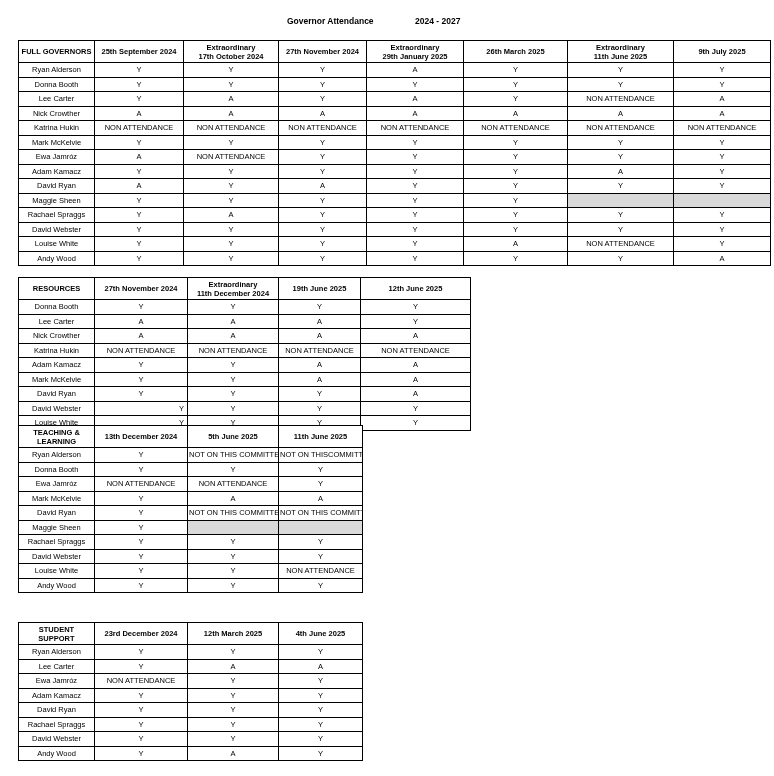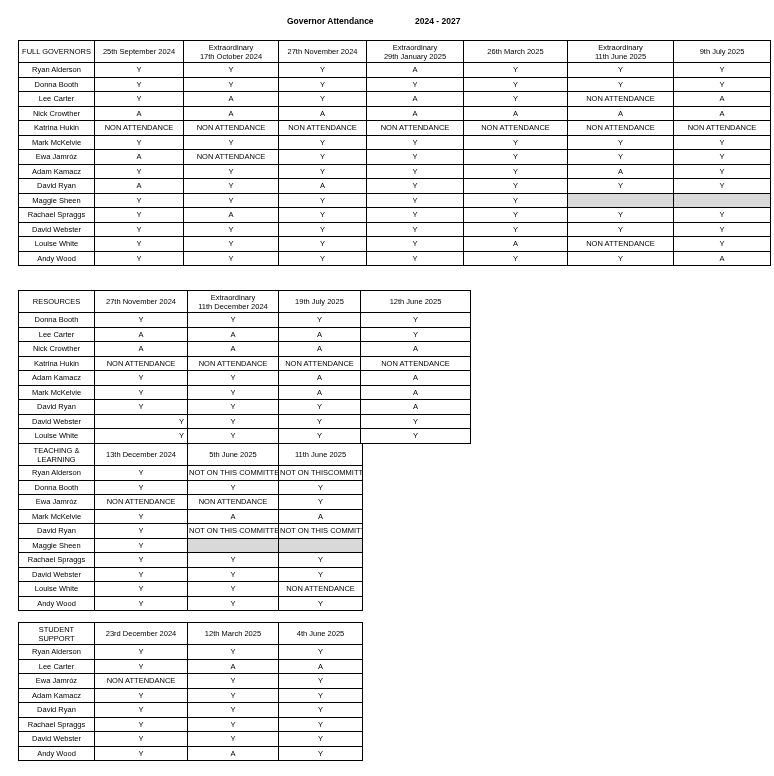--- a/index.html
+++ b/index.html
@@ -36,21 +36,21 @@
   table.att th, table.att td {
     border: 1px solid #000000;
     font-size: 7.5px;
     text-align: center;
     vertical-align: middle;
     padding: 0 1px;
     overflow: hidden;
     white-space: nowrap;
   }
   table.att th {
-    font-weight: 400;
+    font-weight: 700;
     height: 21px;
     white-space: pre-line;
     line-height: 9px;
     text-align: center;
   }
   table.att td {
     height: 13.5px;
     font-weight: 400;
   }
   table.att td.shaded {
@@ -232,35 +232,35 @@
             <td>Y</td>
             <td>Y</td>
             <td>Y</td>
             <td>Y</td>
             <td>Y</td>
             <td>Y</td>
             <td>A</td>
           </tr>
         </tbody>
       </table>
-      <table class="att" style="top: 290px; width: 452px;">
+      <table class="att" style="top: 277px; width: 452px;">
         <colgroup>
           <col style="width: 76px;">
           <col style="width: 93px;">
           <col style="width: 91px;">
           <col style="width: 82px;">
           <col style="width: 110px;">
         </colgroup>
         <thead>
           <tr>
             <th>RESOURCES</th>
             <th>27th November 2024</th>
             <th>Extraordinary
 11th December 2024</th>
-            <th>19th July 2025</th>
+            <th>19th June 2025</th>
             <th>12th June 2025</th>
           </tr>
         </thead>
         <tbody>
           <tr>
             <td>Donna Booth</td>
             <td>Y</td>
             <td>Y</td>
             <td>Y</td>
             <td>Y</td>
@@ -316,21 +316,21 @@
           </tr>
           <tr>
             <td>Louise White</td>
             <td class="align-right">Y</td>
             <td>Y</td>
             <td>Y</td>
             <td>Y</td>
           </tr>
         </tbody>
       </table>
-      <table class="att" style="top: 443px; width: 344px;">
+      <table class="att" style="top: 425px; width: 344px;">
         <colgroup>
           <col style="width: 76px;">
           <col style="width: 93px;">
           <col style="width: 91px;">
           <col style="width: 84px;">
         </colgroup>
         <thead>
           <tr>
             <th>TEACHING &amp; LEARNING</th>
             <th>13th December 2024</th>

